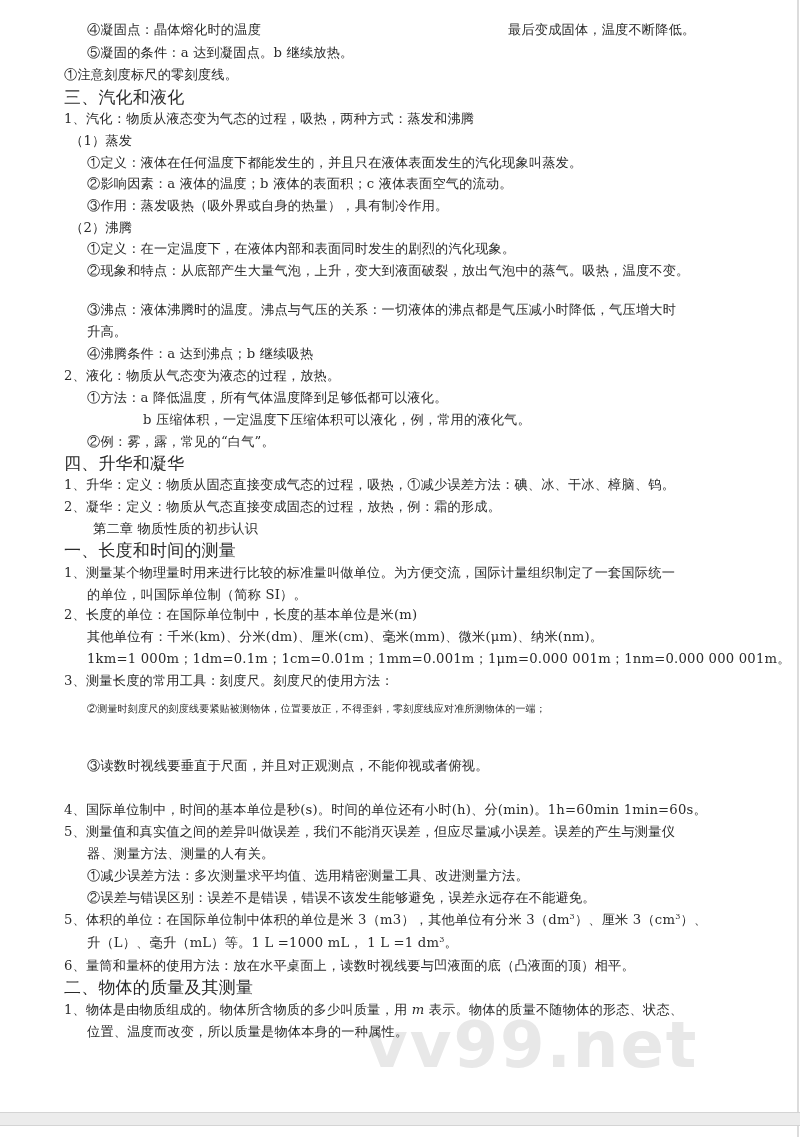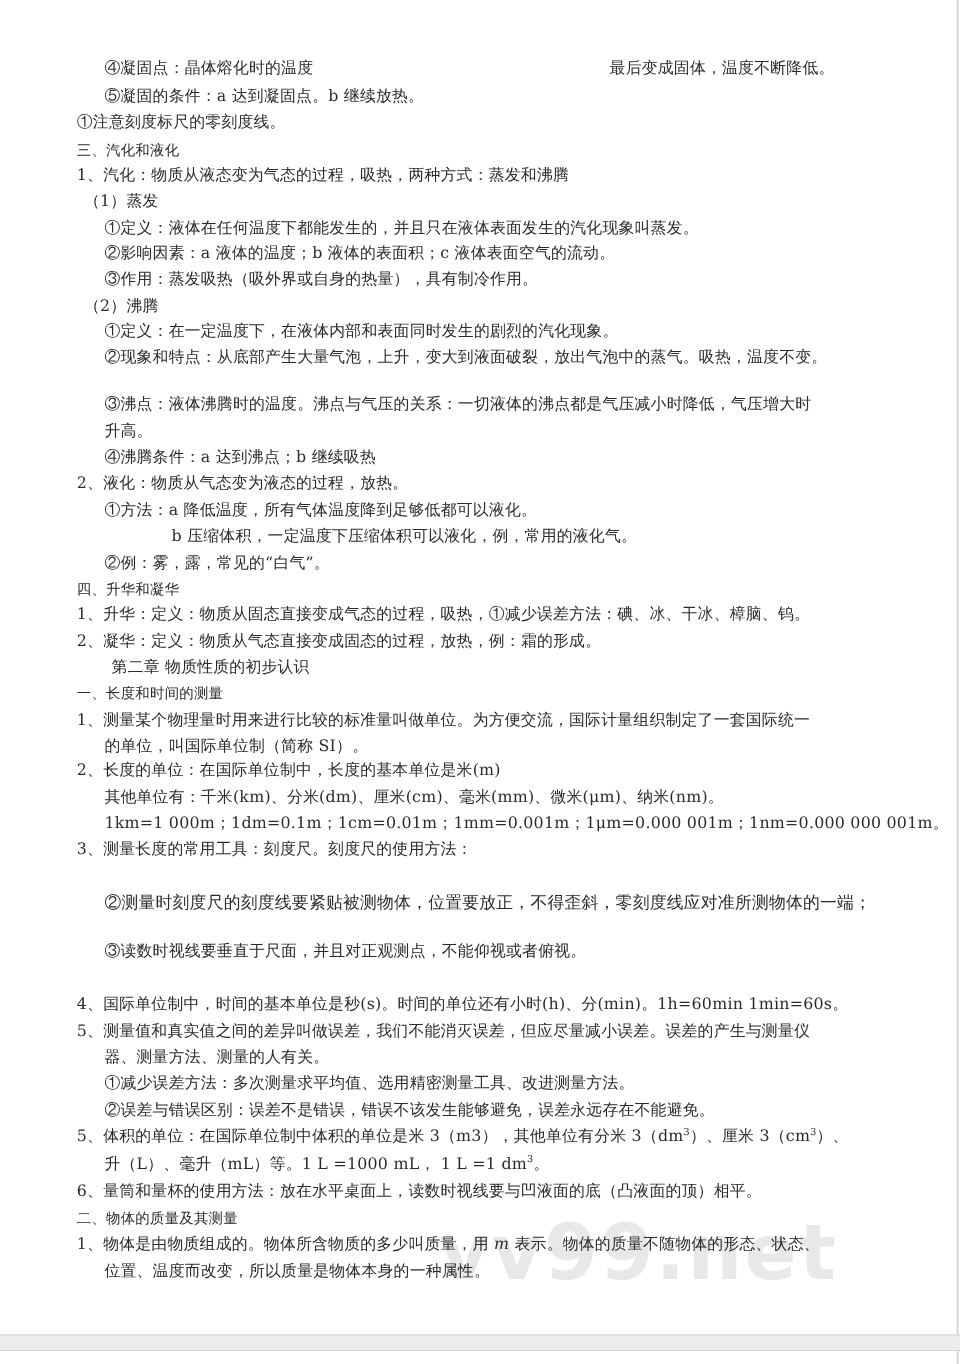--- a/index.html
+++ b/index.html
@@ -17,23 +17,22 @@
     position:absolute; left:0; top:1112px; width:800px; height:12px;
     background:#ececec; border-top:1px solid #d4d4d4; border-bottom:1px solid #d4d4d4;
   }
   .page2 {
     position:absolute; left:0; top:1126px; width:797px; height:11px; background:#fff;
     border-right:2px solid #dcdcdc;
   }
   .line {
     position:absolute; white-space:nowrap; font-size:13.2px; line-height:18px;
     letter-spacing:0.2px;
-    margin-top:28px;
   }
-  .h { font-size:12px; line-height:22px; }
+  .h { font-size:17px; line-height:22px; }
   .u { text-underline-offset:3px; text-decoration-thickness:1.3px; }
   .watermark {
     position:absolute; left:366px; top:1000px;
     font-family: "DejaVu Sans", "Liberation Sans", sans-serif;
     font-weight:bold; font-size:64px; color:#e8e8e8; letter-spacing:2px;
     line-height:90px;
   }
   sup { font-size:8px; vertical-align:super; line-height:0; }
   i { font-style:italic; }
 </style>
@@ -137,21 +136,21 @@
   </div>
   <div class="line" style="left:87px;top:628px">
     <span>其他单位有：千米(km)、分米(dm)、厘米(cm)、毫米(mm)、微米(μm)、纳米(nm)。</span>
   </div>
   <div class="line" style="left:87px;top:650px">
     <span>1km=1 000m；1dm=0.1m；1cm=0.01m；1mm=0.001m；1μm=0.000 001m；1nm=0.000 000 001m。</span>
   </div>
   <div class="line" style="left:64px;top:672px">
     <span>3、测量长度的常用工具：刻度尺。刻度尺的使用方法：</span>
   </div>
-  <div class="line" style="left:87px;top:716px;font-size:14px">
+  <div class="line" style="left:87px;top:700px;font-size:10px">
     <span>②测量时刻度尺的刻度线要紧贴被测物体，位置要放正，不得歪斜，零刻度线应对准所测物体的一端；</span>
   </div>
 
   <div class="line" style="left:87px;top:757px">
     <span>③读数时视线要垂直于尺面，并且对正观测点，不能仰视或者俯视。</span>
   </div>
   <div class="line" style="left:64px;top:801px">
     <span>4、国际单位制中，时间的基本单位是秒(s)。时间的单位还有小时(h)、分(min)。1h=60min 1min=60s。</span>
   </div>
   <div class="line" style="left:64px;top:823px">

